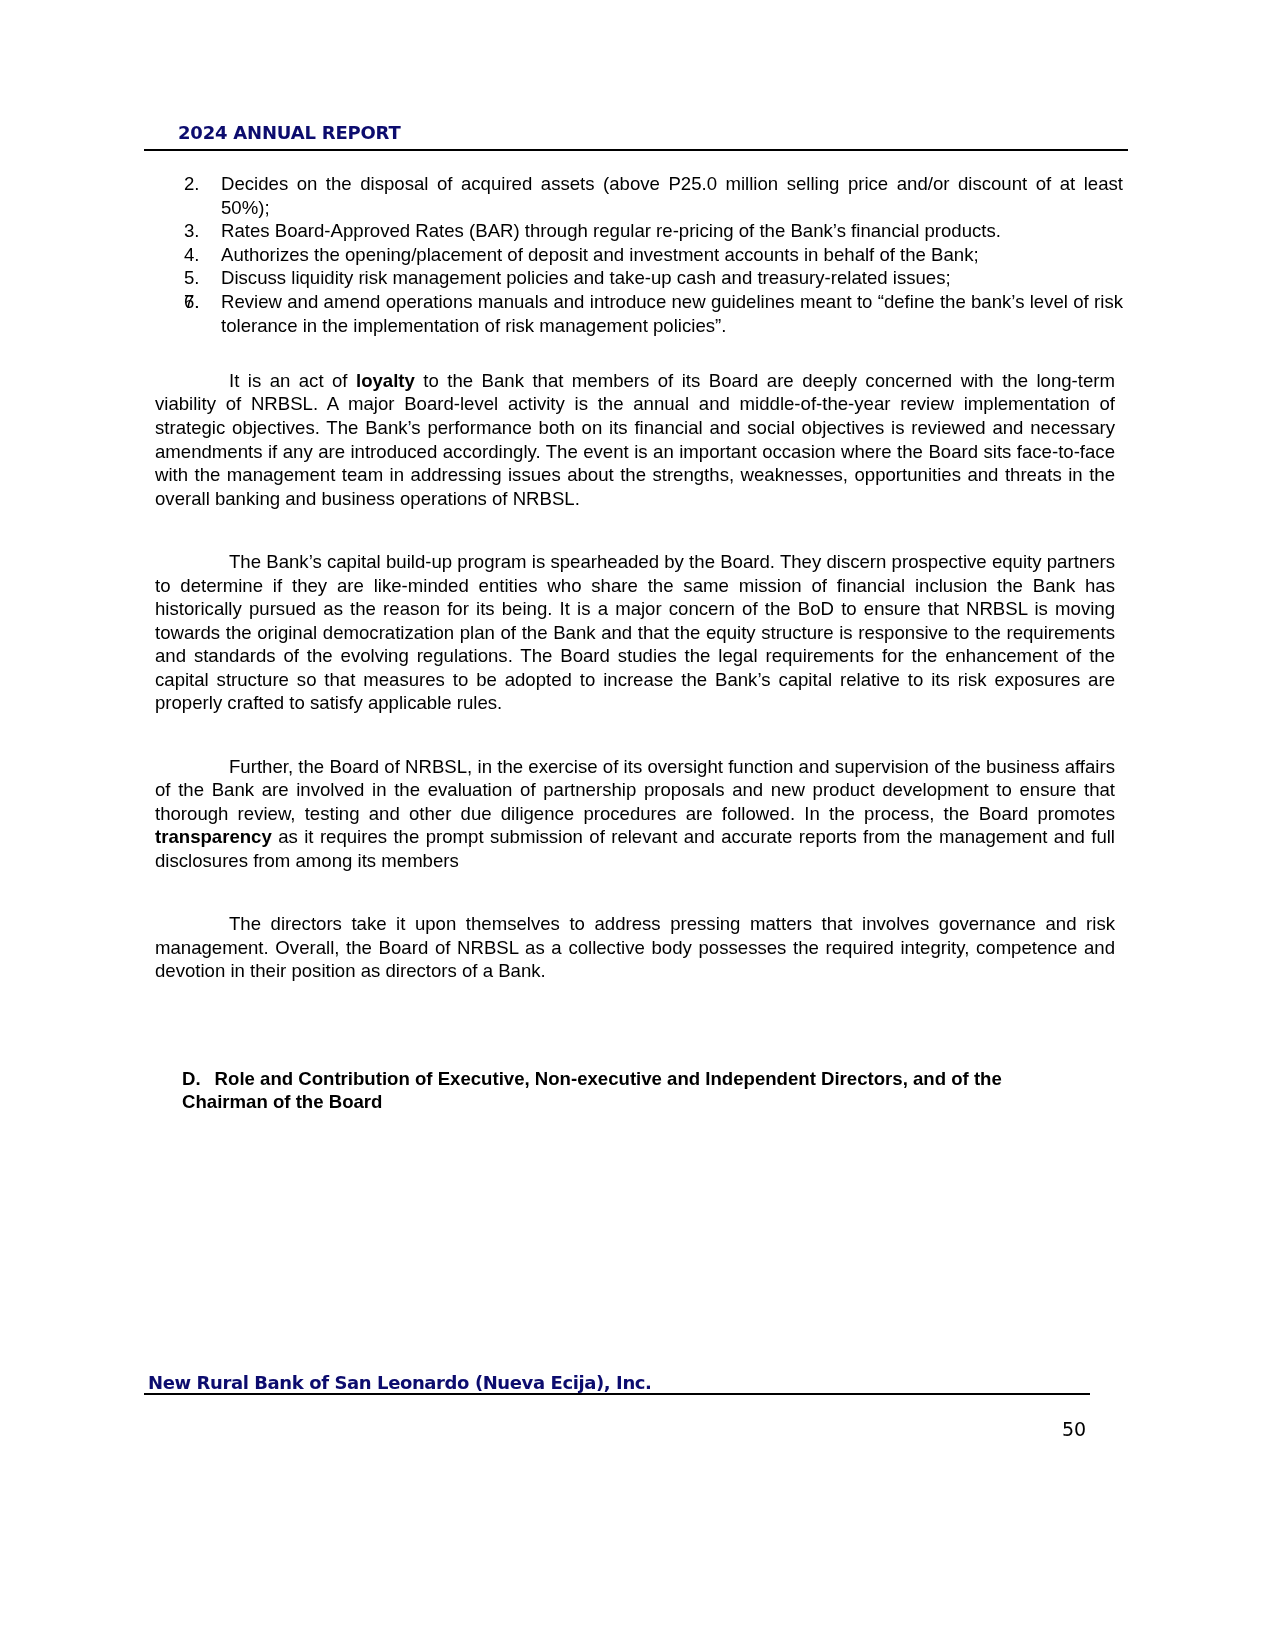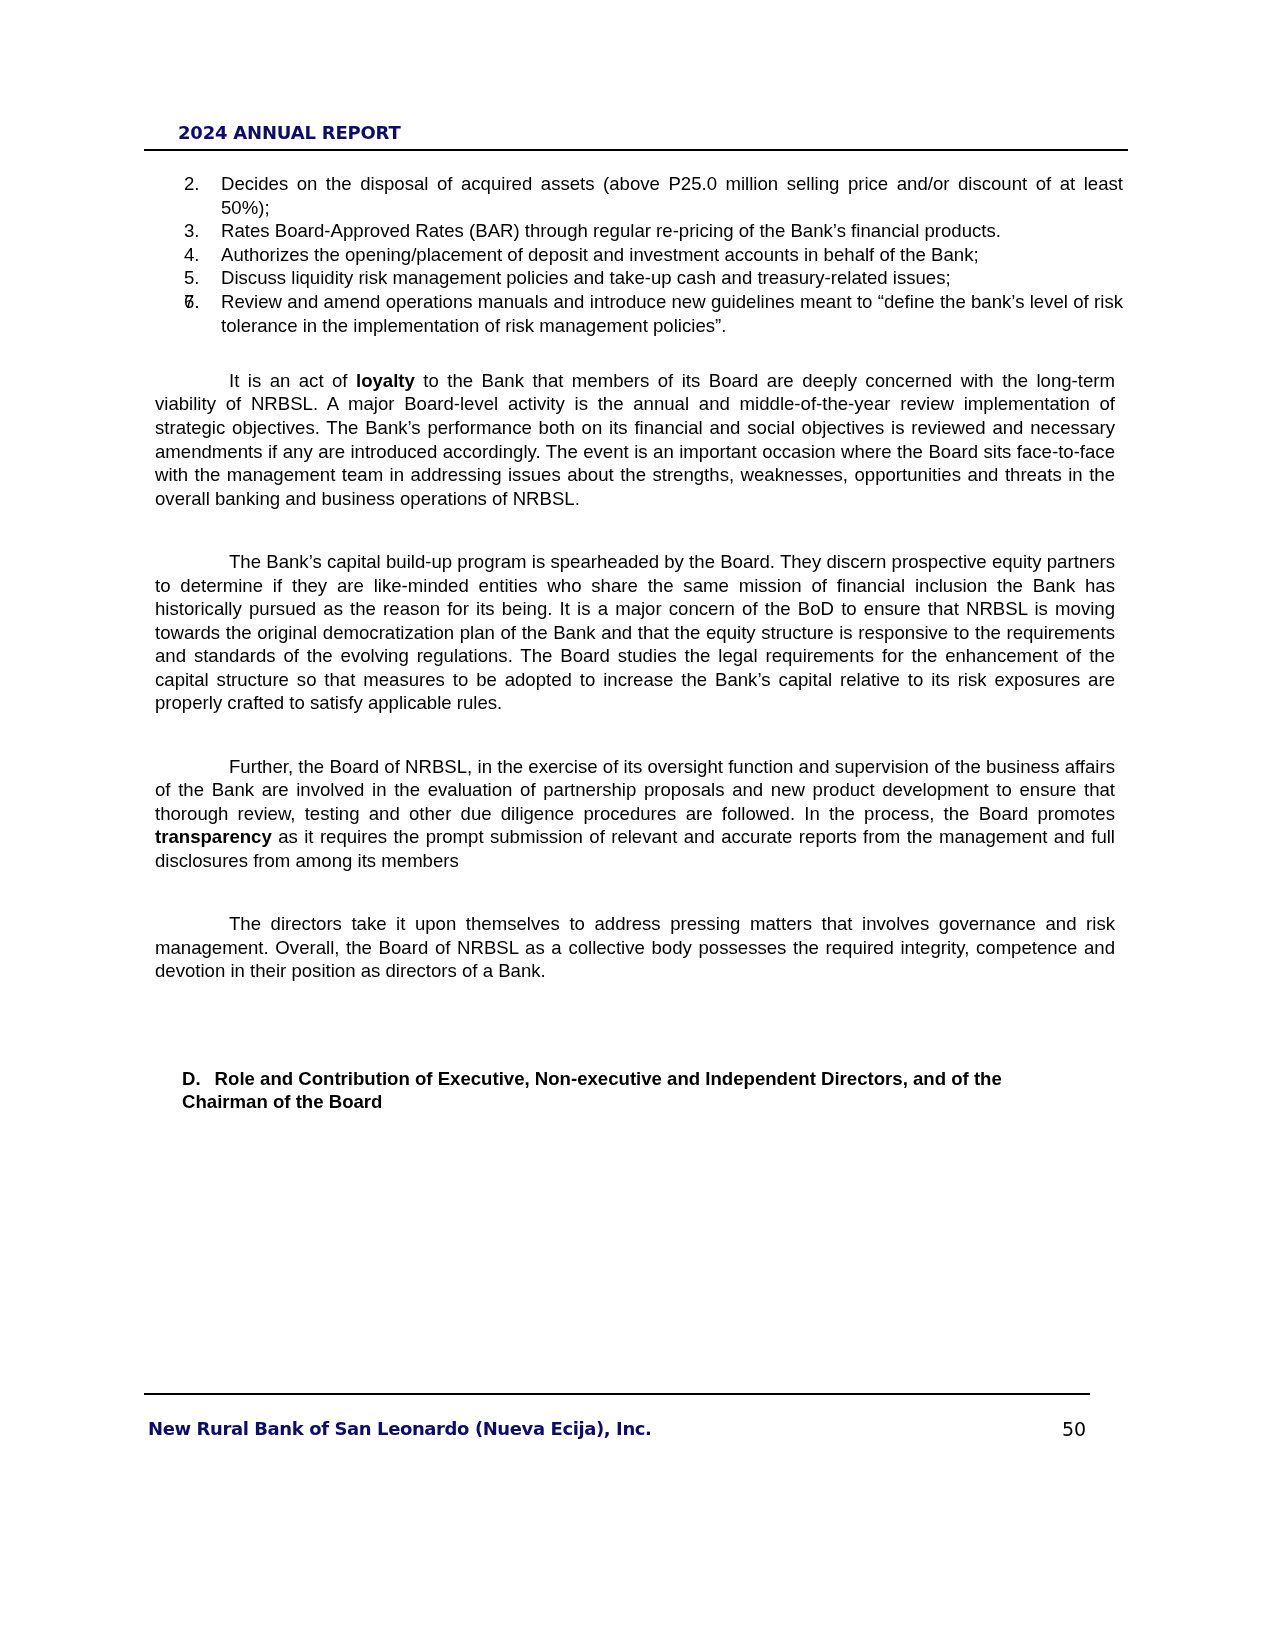--- a/index.html
+++ b/index.html
@@ -10,21 +10,21 @@
   .header-rule { position: absolute; left: 144px; top: 149px; width: 984px; height: 2px; background: #000; }
   .content { position: absolute; left: 147px; top: 172px; width: 976px; font-size: 18.6px; line-height: 23.6px; }
   ol.items { margin: 0; padding: 0; list-style: none; }
   ol.items li { position: relative; padding-left: 74px; text-align: justify; }
   ol.items li .num { position: absolute; left: 37px; top: 0; }
   p { margin: 8px; text-align: justify; text-indent: 74px; }
   .gap { height: 23.6px; }
   .heading { text-align: left; font-weight: bold; margin: 5px; padding-left: 30px; padding-right: 30px; }
   .heading .letter { margin-right: 14px; }
   .footer-rule { position: absolute; left: 144px; top: 1393px; width: 946px; height: 2px; background: #000; }
-  .footer-name { position: absolute; left: 148px; top: 1418px; font-size: 18px; font-weight: bold;
+  .footer-name { position: absolute; left: 148px; top: 1372px; font-size: 18px; font-weight: bold;
                  color: #0c0c6e; font-family: "DejaVu Sans", sans-serif; letter-spacing: -0.4px; }
   .page-num { position: absolute; left: 1062px; top: 1418px; font-size: 19px; font-family: "DejaVu Sans", sans-serif; }
 </style>
 </head>
 <body>
 
 <div class="header-title">2024 ANNUAL REPORT</div>
 <div class="header-rule"></div>
 
 <div class="content">

